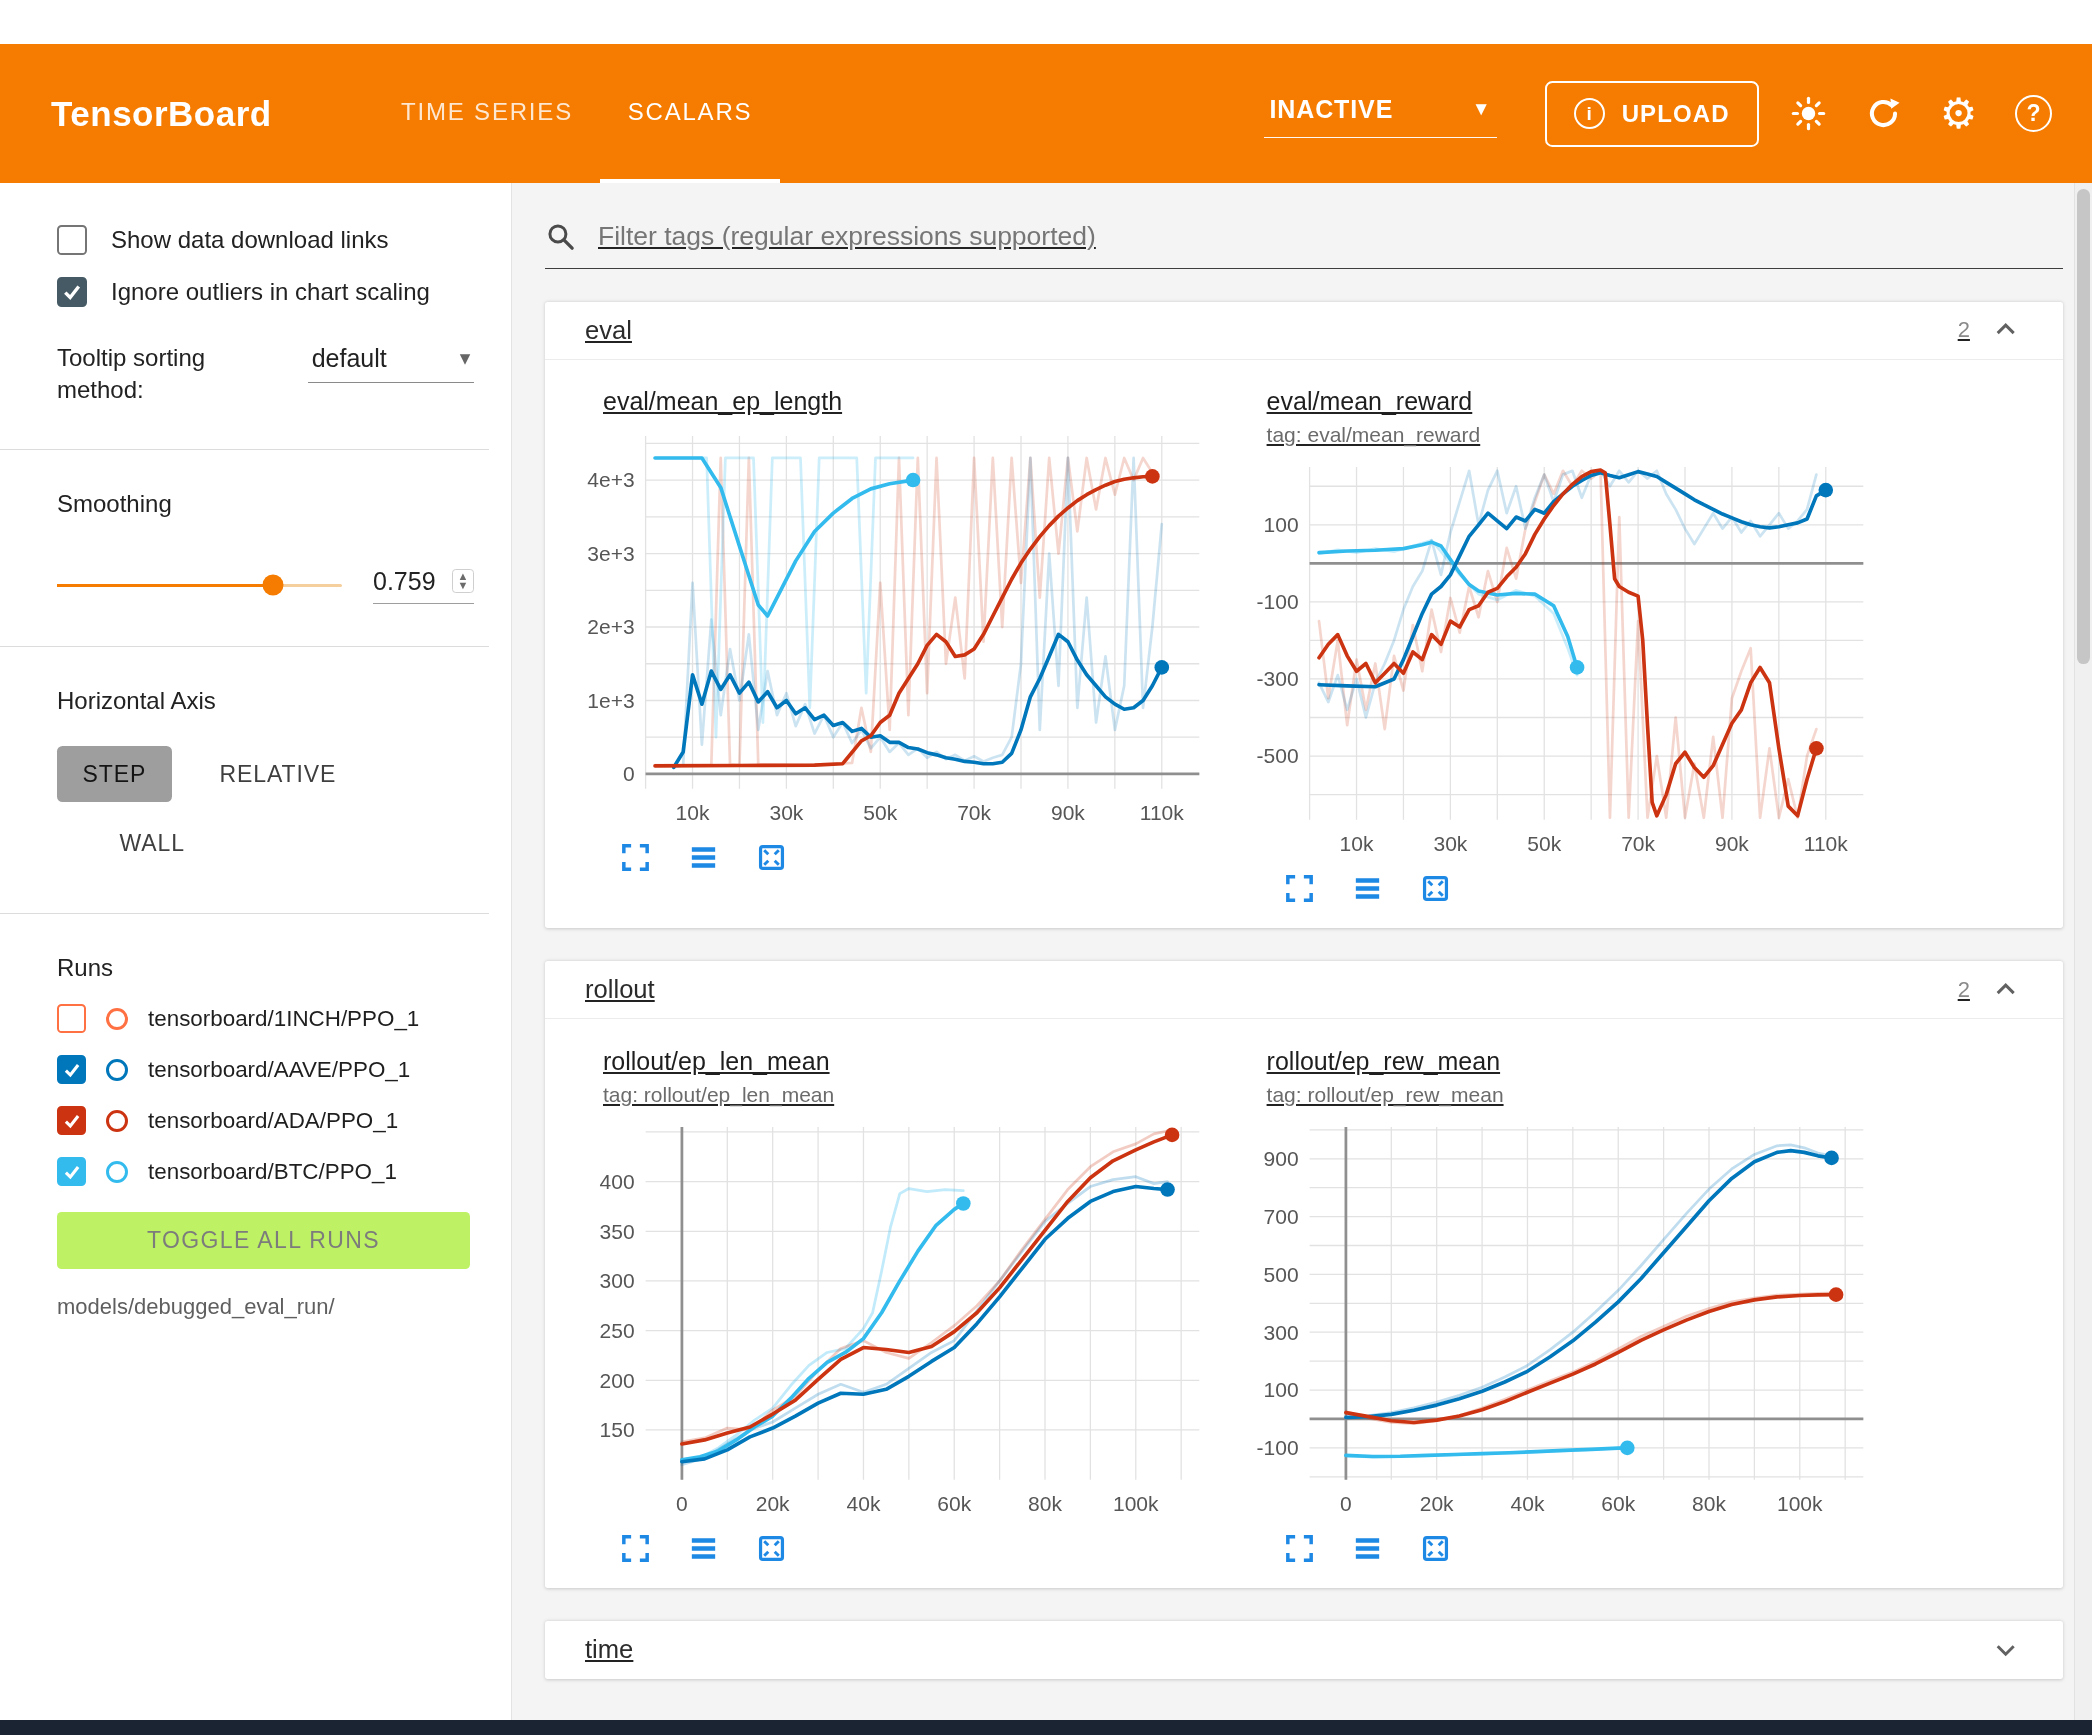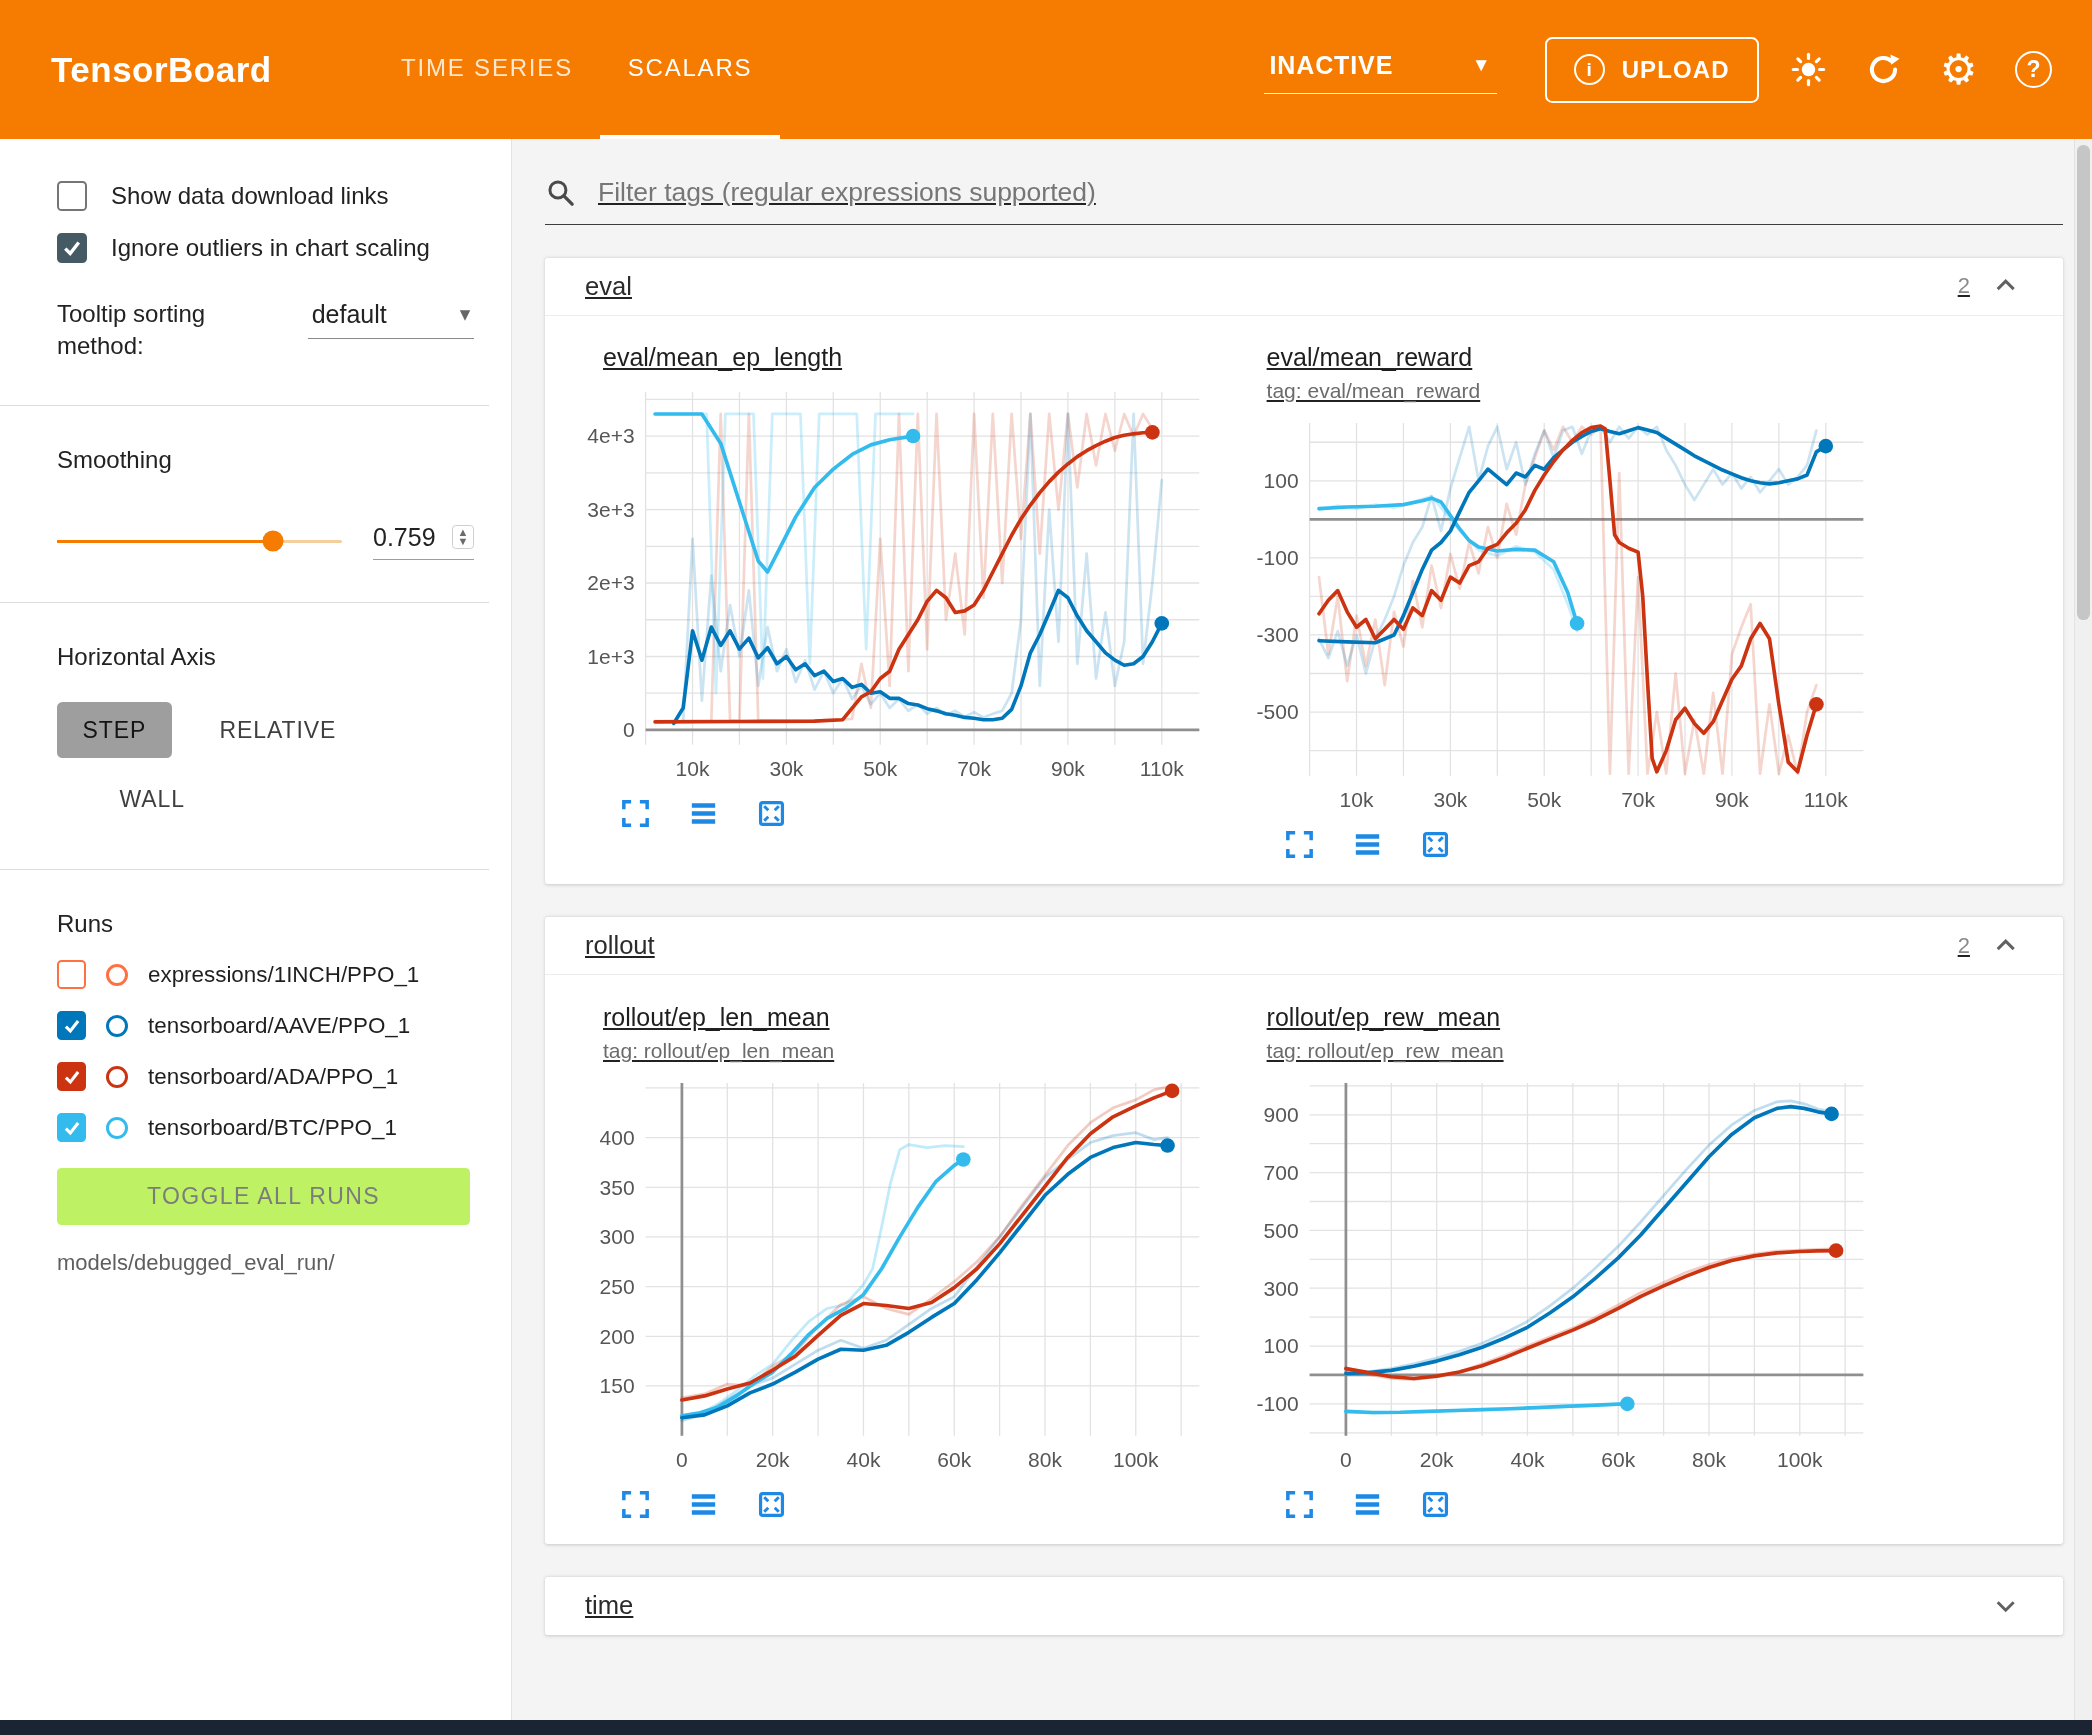--- a/index.html
+++ b/index.html
@@ -6,21 +6,21 @@
   html,body { margin:0; padding:0; }
   body {
     width:2092px; height:1735px; overflow:hidden; background:#fff;
     font-family:"Liberation Sans", sans-serif; color:#222;
   }
   .app { display:flex; flex-direction:column; height:100%; }
 
   
   header {
     height:139px; flex:0 0 auto; background:#f57c00; color:#fff;
-    display:flex; align-items:center; padding:0 33px 0 51px;
+    display:flex; align-items:center; padding:0 33px 0 51px;margin-top:44px;
   }
   .logo { font-size:35px; font-weight:700; letter-spacing:0.5px; }
   .tabs { display:flex; height:100%; margin-left:102px; }
   .tab {
     display:flex; align-items:center; padding:0 27.4px; font-size:24px; font-weight:500;
     letter-spacing:1.8px; color:rgba(255,255,255,.82); border-bottom:4.6px solid transparent; cursor:pointer;
   }
   .tab.active { color:#fff; border-bottom-color:#fff; }
   .header-right { margin-left:auto; display:flex; align-items:center; }
   .status-dd {
@@ -247,21 +247,21 @@
       <div class="divider"></div>
 
       <div class="side-section">
         <div class="section-heading">Runs</div>
 
         <div class="run-row">
           <span class="run-cb" style="border-color: rgb(255, 112, 67);">
             
           </span>
           <span class="run-circle" style="border-color: rgb(255, 112, 67);"></span>
-          <span class="run-label">expressions/1INCH/PPO_1</span>
+          <span class="run-label">tensorboard/1INCH/PPO_1</span>
         </div>
         <div class="run-row">
           <span class="run-cb" style="border-color: rgb(0, 119, 187); background: rgb(0, 119, 187);">
             <svg viewBox="0 0 18 18" width="20" height="20">
                 <polyline points="3.5,9.5 7.5,13.5 14.5,4.5" fill="none" stroke="#fff" stroke-width="2.8"></polyline>
               </svg>
           </span>
           <span class="run-circle" style="border-color: rgb(0, 119, 187);"></span>
           <span class="run-label">tensorboard/AAVE/PPO_1</span>
         </div>

